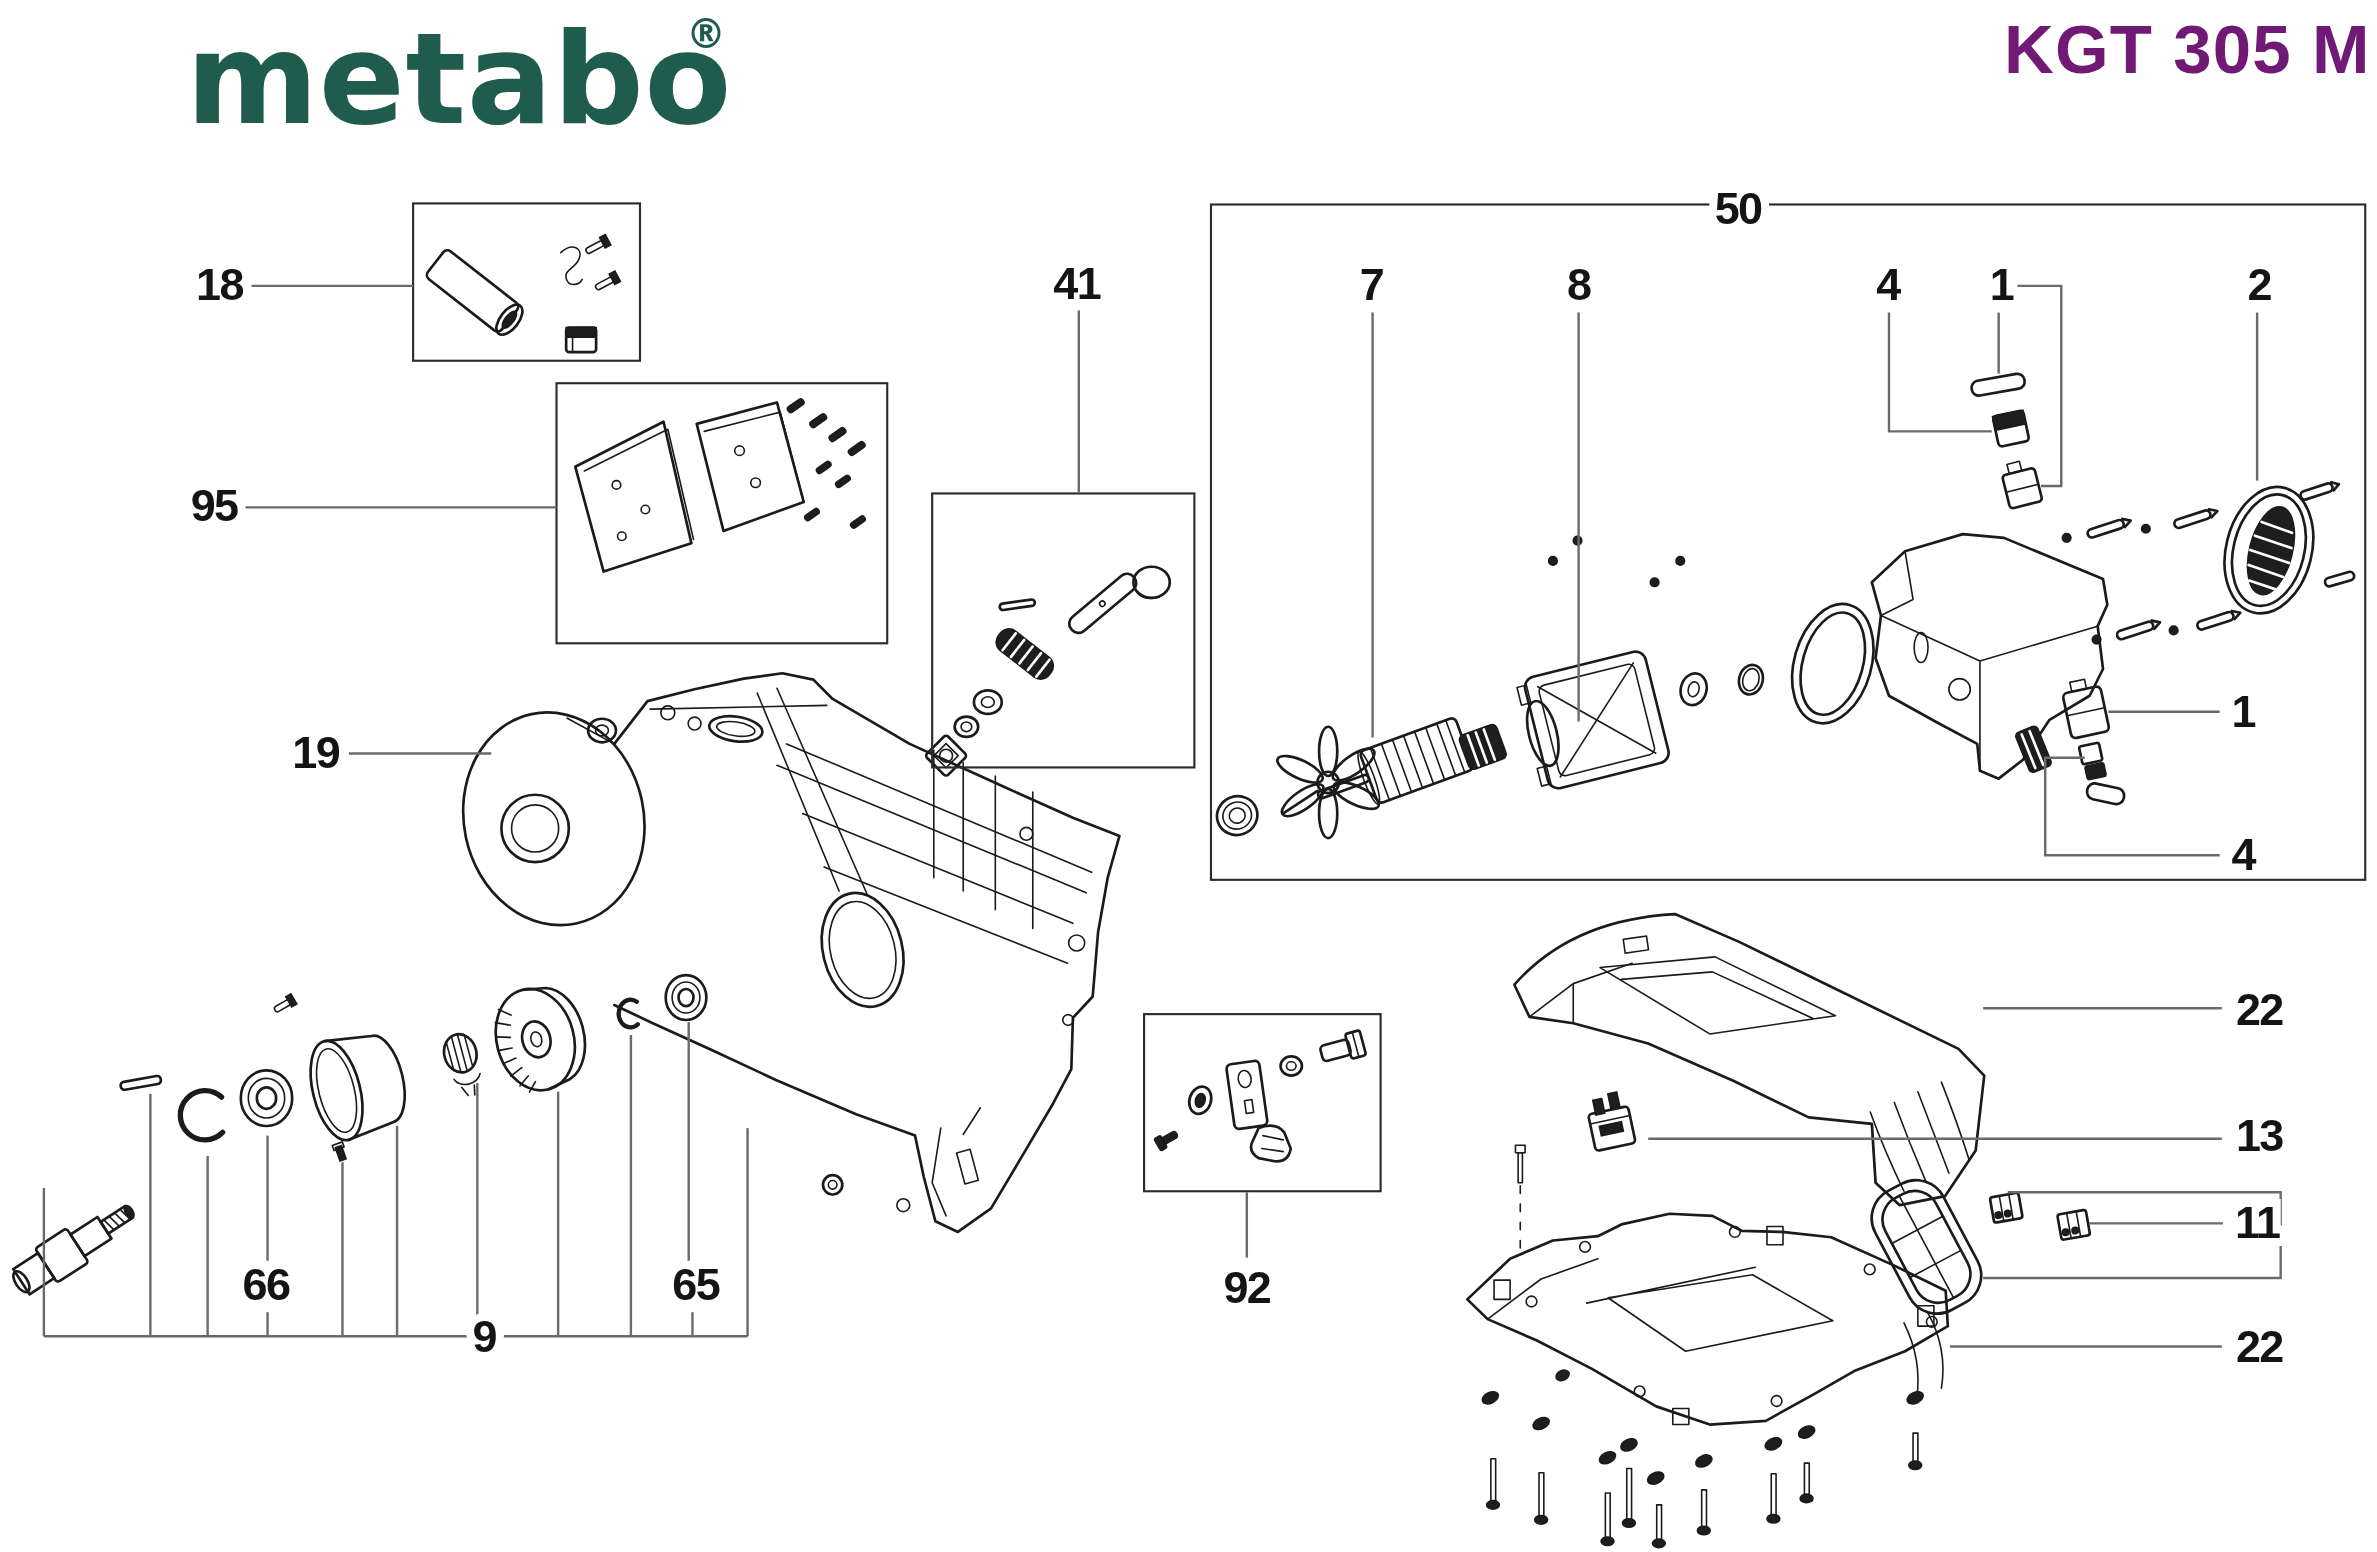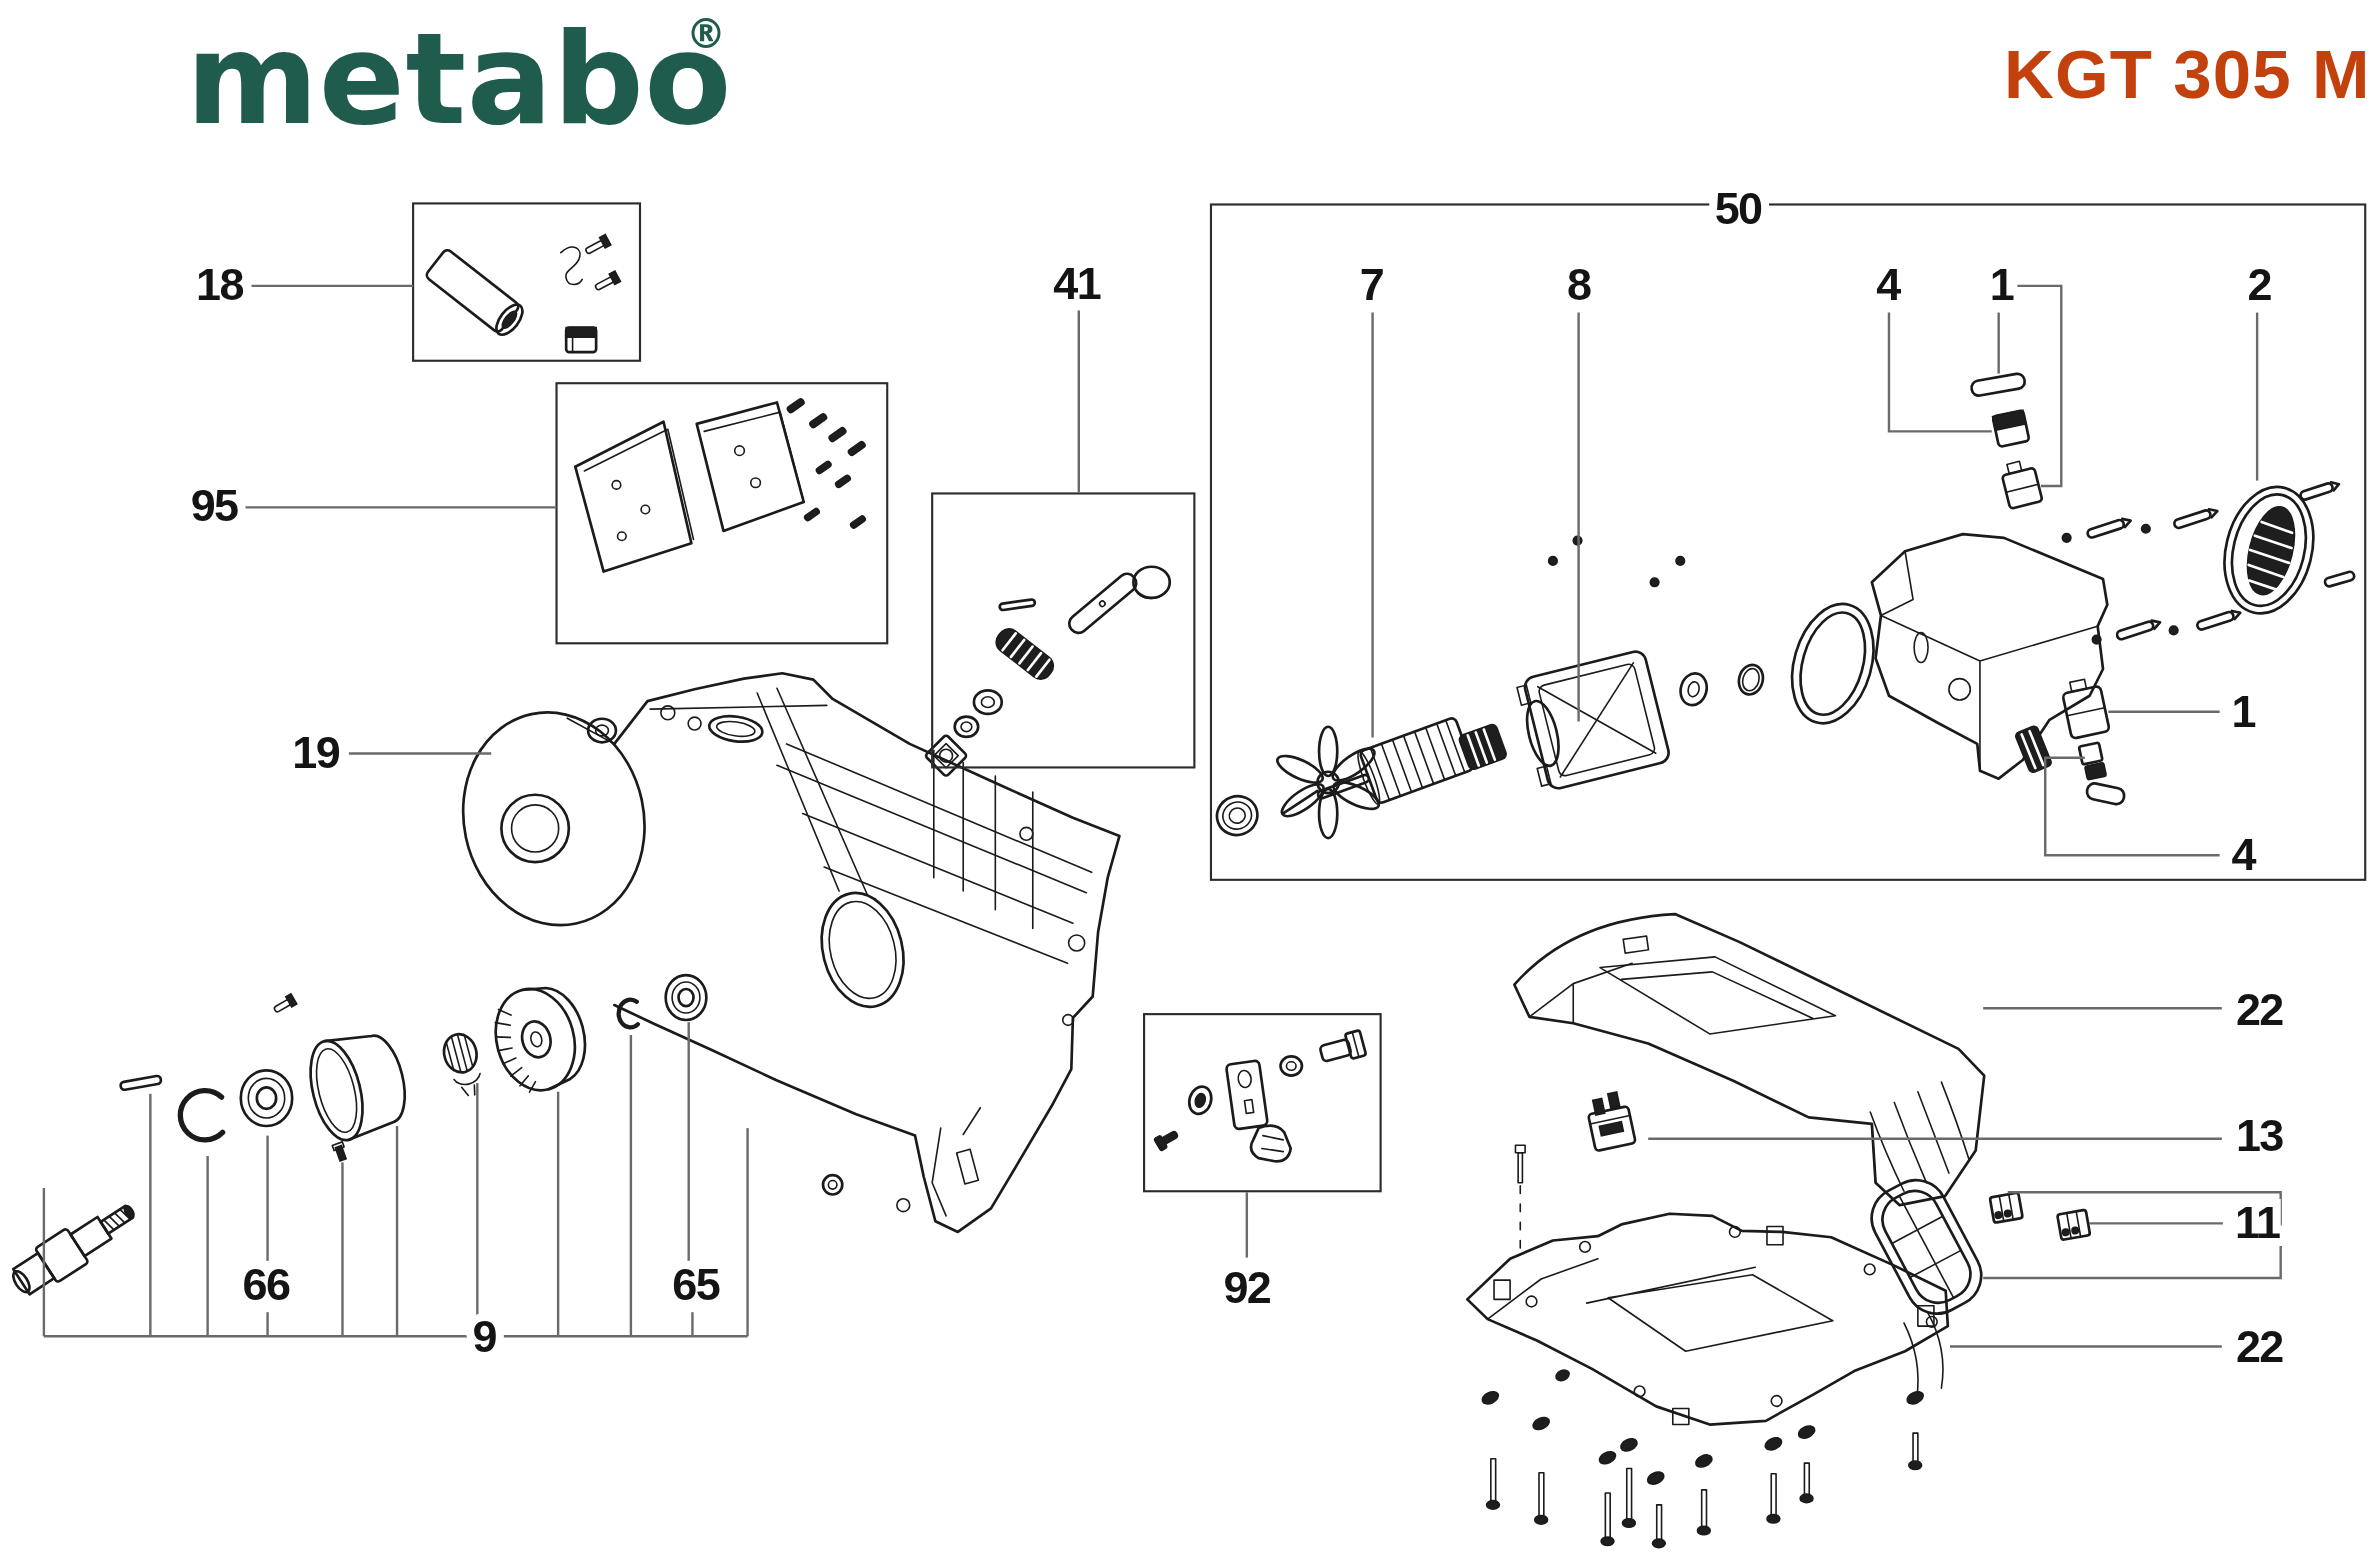--- a/index.html
+++ b/index.html
@@ -3,22 +3,22 @@
 <meta charset="utf-8">
 <style>
   html,body{margin:0;padding:0;background:#ffffff;}
   #page{position:relative;width:2377px;height:1552px;background:#fff;overflow:hidden;
         font-family:"Liberation Sans",sans-serif;}
   #diagram{position:absolute;left:0;top:0;width:100%;height:100%;}
   .brand{position:absolute;left:186px;top:16px;font-weight:bold;font-size:127px;
          letter-spacing:0.5px;line-height:1;font-family:"DejaVu Sans",sans-serif;}
   .brand-reg{position:absolute;left:686px;top:10.7px;font-size:40px;font-weight:bold;
          font-family:"DejaVu Sans",sans-serif;}
-  .title{position:absolute;right:6.4px;top:35px;font-size:69px;font-weight:bold;
-         color:#c2410c;letter-spacing:1.1px;font-family:"Liberation Sans",sans-serif;}
+  .title{position:absolute;right:6.4px;top:10px;font-size:69px;font-weight:bold;
+         color:#701a75;letter-spacing:1.1px;font-family:"Liberation Sans",sans-serif;}
   
   .ln{fill:none;stroke:#1b1b1b;stroke-width:5;stroke-linecap:round;stroke-linejoin:round;}
   .lt{fill:none;stroke:#1b1b1b;stroke-width:3;stroke-linecap:round;stroke-linejoin:round;}
   .dk{fill:#1e1e1e;stroke:#1b1b1b;stroke-width:3;}
   .wl{fill:none;stroke:#ffffff;stroke-width:5;stroke-linecap:round;}
   .frame{fill:none;stroke:#2c2c2c;stroke-width:4;}
   .leader{fill:none;stroke:#6a6a6a;stroke-width:4.5;}
   .callout{font-family:"Liberation Sans",sans-serif;font-weight:bold;font-size:84px;
            fill:#141414;text-anchor:middle;paint-order:stroke;stroke:#ffffff;stroke-width:30;
            letter-spacing:-3px;}

